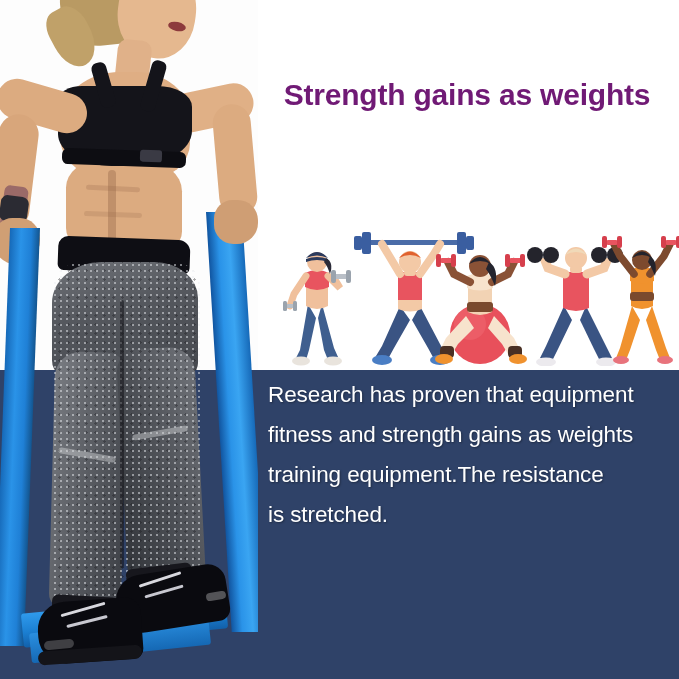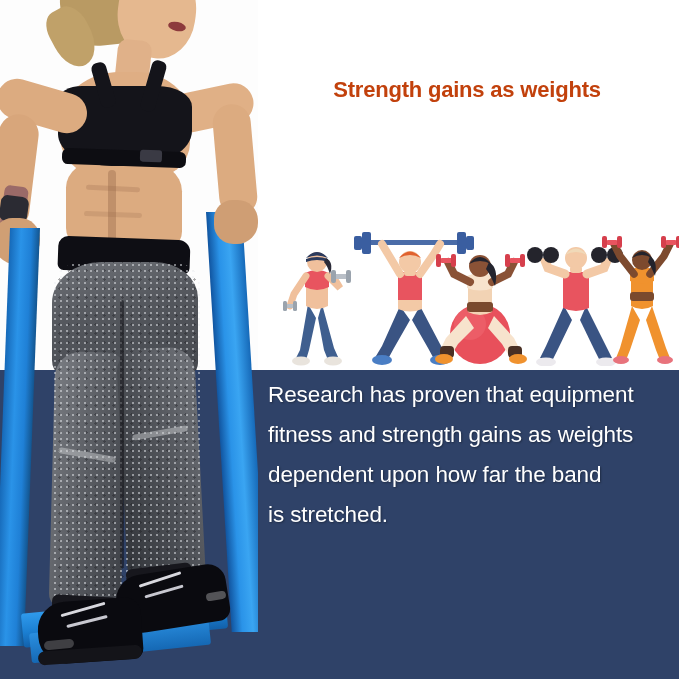--- a/index.html
+++ b/index.html
@@ -15,22 +15,22 @@
   
   .right-white{
     position:absolute;left:255px;top:0;width:424px;height:372px;
     background:#ffffff;
   }
 
   
   #headline{
     position:absolute;left:258px;top:74px;width:418px;
     text-align:center;
-    color:#c2410c;
-    font-size:22px;
+    color:#701a75;
+    font-size:30px;
     font-weight:bold;
     line-height:1.42;
     letter-spacing:-0.2px;
   }
   #headline .ln{display:block;white-space:nowrap;}
 
   
   #illustration-band{
     position:absolute;left:258px;top:214px;width:421px;height:158px;
     background:#ffffff;
@@ -405,17 +405,17 @@
       <div class="shoe-l-sole"></div>
       <div class="lace-a"></div>
       <div class="lace-b"></div>
       <div class="toe-hl"></div>
     </div>
   </div>
 
   <div id="paragraph">
     <span class="ln">Research has proven that equipment</span>
     <span class="ln">fitness and strength gains as weights</span>
-    <span class="ln">dependent upon how far the band</span>
+    <span class="ln">training equipment.The resistance</span>
     <span class="ln">is stretched.</span>
   </div>
 
 </div>
 
 </body></html>

